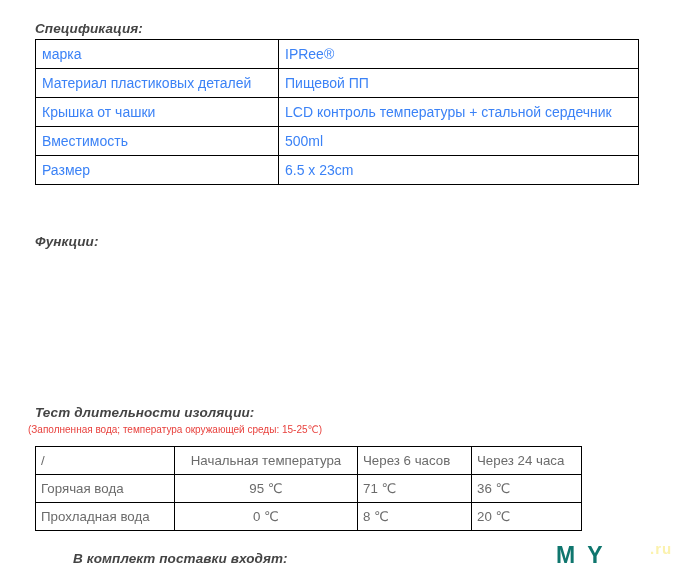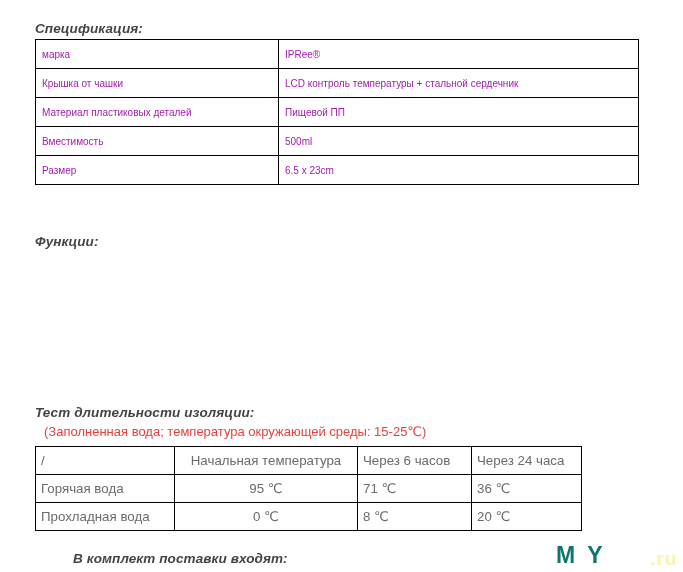--- a/index.html
+++ b/index.html
@@ -44,22 +44,22 @@
     left: 35px;
     top: 39px;
     width: 579px;
     border-collapse: collapse;
     table-layout: fixed;
   }
   table.spec td {
     border: 1px solid #000000;
     height: 28px;
     padding: 0 6px;
-    font-size: 10px;
-    color: #a21caf;
+    font-size: 14px;
+    color: #3b82f6;
     vertical-align: middle;
     white-space: nowrap;
     overflow: hidden;
   }
   table.spec td.c1 { width: 230px; }
   table.spec td.c2 { width: 347px; }
 
   
   .func-heading {
     position: absolute;
@@ -82,23 +82,23 @@
   }
 
   
   .test-heading {
     position: absolute;
     left: 35px;
     top: 405px;
   }
   .test-note {
     position: absolute;
-    left: 44px;
+    left: 28px;
     top: 424px;
-    font-size: 13px;
+    font-size: 10px;
     color: #e8413d;
     white-space: nowrap;
   }
 
   table.test {
     position: absolute;
     left: 35px;
     top: 446px;
     width: 506px;
     border-collapse: collapse;
@@ -142,47 +142,47 @@
     left: 0px;
     top: 6px;
     font-size: 23px;
     font-weight: bold;
     letter-spacing: 3px;
     color: #0f766e;
   }
   .watermark .wm-suffix {
     position: absolute;
     left: 94px;
-    top: 12px;
-    font-size: 19px;
+    top: 4px;
+    font-size: 15px;
     font-weight: bold;
     letter-spacing: 1px;
     color: #fbf2ae;
   }
 </style>
 </head>
 <body>
 
 <div class="page">
 
   <div class="heading spec-heading">Спецификация:</div>
 
   <table class="spec">
     <tbody>
       <tr>
         <td class="c1">марка</td>
         <td class="c2">IPRee®</td>
       </tr>
       <tr>
+        <td class="c1">Материал пластиковых деталей</td>
+        <td class="c2">Пищевой ПП</td>
+      </tr>
+      <tr>
         <td class="c1">Крышка от чашки</td>
         <td class="c2">LCD контроль температуры + стальной сердечник</td>
-      </tr>
-      <tr>
-        <td class="c1">Материал пластиковых деталей</td>
-        <td class="c2">Пищевой ПП</td>
       </tr>
       <tr>
         <td class="c1">Вместимость</td>
         <td class="c2">500ml</td>
       </tr>
       <tr>
         <td class="c1">Размер</td>
         <td class="c2">6.5 x 23cm</td>
       </tr>
     </tbody>

